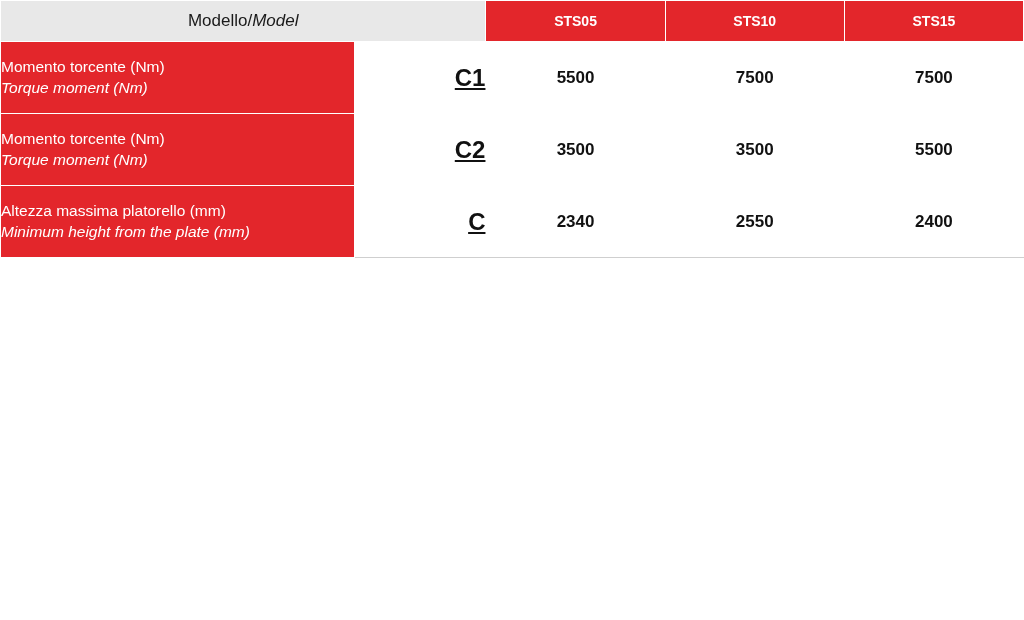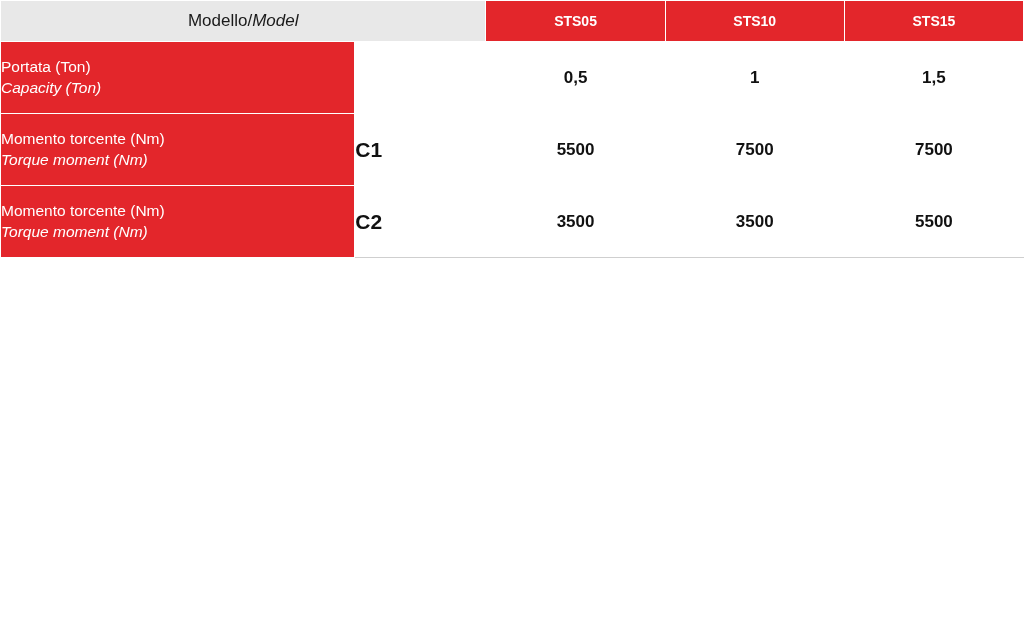--- a/index.html
+++ b/index.html
@@ -61,28 +61,29 @@
   .lbl .l-it {
     font-style: italic;
     display: block;
   }
   .lbl .l-ro {
     display: block;
   }
   .sym {
     background: #ffffff;
     color: #111111;
-    text-align: left;
-    font-size: 21px;
+    text-align: right;
+    font-size: 24px;
     font-weight: 700;
     vertical-align: middle;
     border-left: 1px solid #ffffff;
     border-right: 1px solid #cfcfcf;
     border-top: 1px solid #cfcfcf;
     border-bottom: 1px solid #cfcfcf;
+    text-decoration: underline;
   }
   .val {
     background: #ffffff;
     color: #111111;
     text-align: center;
     font-size: 17px;
     font-weight: 700;
     vertical-align: middle;
     border-left: 1px solid #cfcfcf;
     border-right: 1px solid #cfcfcf;
@@ -109,42 +110,42 @@
         <span>Modello/</span><span class="it">Model</span>
       </th>
       <th class="hdr-model-col">STS05</th>
       <th class="hdr-model-col">STS10</th>
       <th class="hdr-model-col">STS15</th>
     </tr>
   </thead>
   <tbody>
     <tr class="row">
       <td class="lbl">
-        <span class="l-ro">Portata (Ton)</span>
-        <span class="l-it">Capacity (Ton)</span>
-      </td>
-      <td class="sym"></td>
-      <td class="val">0,5</td>
-      <td class="val">1</td>
-      <td class="val">1,5</td>
-    </tr>
-    <tr class="row">
-      <td class="lbl">
         <span class="l-ro">Momento torcente (Nm)</span>
         <span class="l-it">Torque moment (Nm)</span>
       </td>
       <td class="sym">C1</td>
       <td class="val">5500</td>
       <td class="val">7500</td>
       <td class="val">7500</td>
     </tr>
     <tr class="row">
       <td class="lbl">
         <span class="l-ro">Momento torcente (Nm)</span>
         <span class="l-it">Torque moment (Nm)</span>
       </td>
       <td class="sym">C2</td>
       <td class="val">3500</td>
       <td class="val">3500</td>
       <td class="val">5500</td>
     </tr>
+    <tr class="row">
+      <td class="lbl">
+        <span class="l-ro">Altezza massima platorello (mm)</span>
+        <span class="l-it">Minimum height from the plate (mm)</span>
+      </td>
+      <td class="sym">C</td>
+      <td class="val">2340</td>
+      <td class="val">2550</td>
+      <td class="val">2400</td>
+    </tr>
   </tbody>
 </table>
 
 </body></html>

